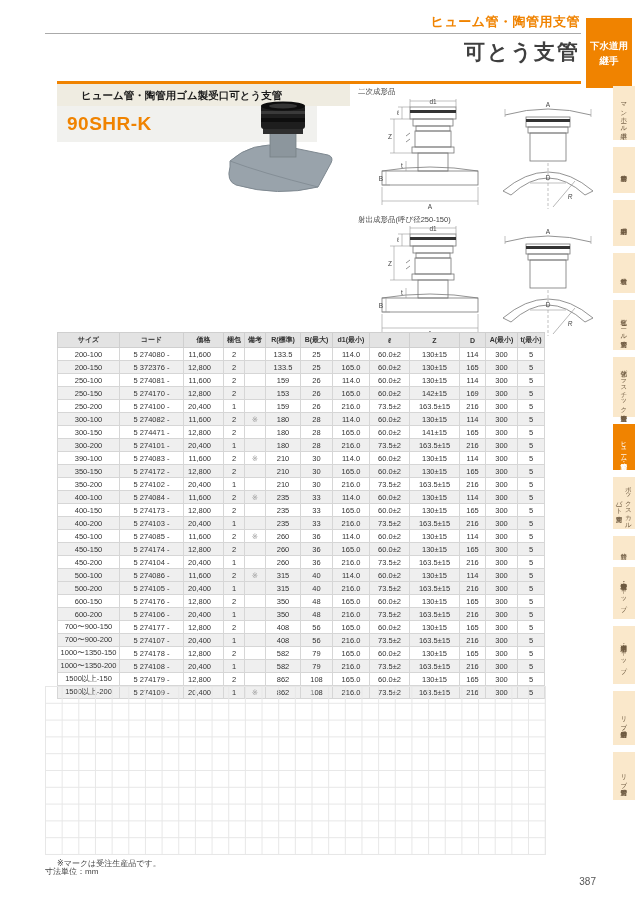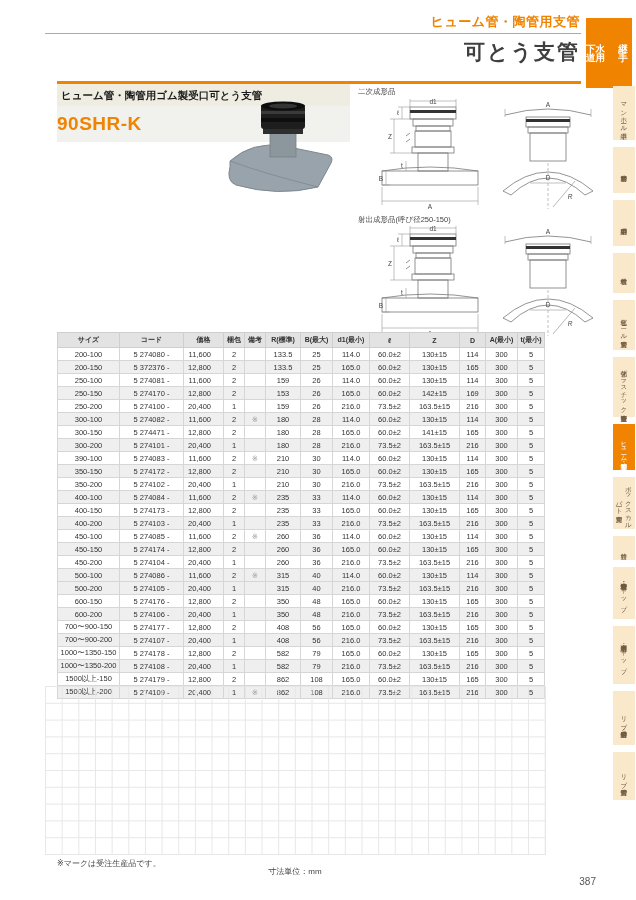--- a/index.html
+++ b/index.html
@@ -6,37 +6,37 @@
   .page{position:relative;width:636px;height:900px;background:#FFFFFF;overflow:hidden;
         font-family:"Liberation Sans","DejaVu Sans",sans-serif;color:#333;}
 
   
   .cat-title{position:absolute;top:13px;left:45px;width:535px;text-align:right;
              font-size:13px;font-weight:bold;color:#F08300;letter-spacing:.5px;}
   .head-rule{position:absolute;top:33px;left:45px;width:536px;height:1px;background:#AAAAAA;}
   .page-title{position:absolute;top:38px;left:45px;width:535px;text-align:right;
               font-size:21px;font-weight:bold;color:#3F3F3F;letter-spacing:2px;}
   .corner-tab{position:absolute;top:18px;right:4px;width:46px;height:70px;background:#F08300;
-              display:flex;flex-direction:row;align-items:center;justify-content:center;gap:5px;
+              display:flex;flex-direction:column;align-items:center;justify-content:center;gap:5px;
               color:#fff;font-size:9.5px;font-weight:bold;line-height:1;}
 
   
   .sidebar{position:absolute;top:86px;right:1px;width:22px;display:flex;flex-direction:column;gap:7px;}
   .side-tab{width:22px;background:#FAE8CB;color:#6E5A40;writing-mode:vertical-rl;
             font-size:6.5px;line-height:1.45;display:flex;align-items:center;justify-content:center;
             text-align:center;box-sizing:border-box;padding:3px 1px;}
   .side-tab.active{background:#F08300;color:#FFFFFF;}
 
   
   .orange-rule{position:absolute;top:81px;left:57px;width:524px;height:3px;background:#F08300;}
   .subtitle-bar{position:absolute;top:84px;left:57px;width:293px;height:22px;background:#EFECE1;
-                font-size:10.5px;font-weight:bold;color:#1A1A1A;line-height:22px;padding-left:4px;
+                font-size:10.5px;font-weight:bold;color:#1A1A1A;line-height:22px;padding-left:24px;
                 box-sizing:border-box;}
-  .model-band{position:absolute;top:106px;left:57px;width:293px;height:36px;background:#F1F1EE;
-              font-size:19px;font-weight:bold;color:#F08300;line-height:36px;padding-left:0;
+  .model-band{position:absolute;top:106px;left:57px;width:260px;height:36px;background:#F1F1EE;
+              font-size:19px;font-weight:bold;color:#F08300;line-height:36px;padding-left:10px;
               box-sizing:border-box;letter-spacing:.5px;}
   .product-photo{position:absolute;top:97px;left:222px;width:118px;height:100px;z-index:3;}
 
   
   .diag-caption{position:absolute;left:358px;width:240px;text-align:left;font-size:7.5px;color:#444;}
   .cap1{top:87px;} .cap2{top:215px;}
   .diag-row{position:absolute;left:358px;width:242px;display:flex;gap:7px;align-items:flex-start;}
   .row1{top:97px;} .row2{top:224px;}
   .diag-row svg{display:block;}
 
@@ -53,21 +53,21 @@
 
   
   .graph-grid{position:absolute;top:686px;left:45px;width:500px;height:168px;
               background-image:linear-gradient(to right,#E7E7E7 1px,transparent 1px),
                                linear-gradient(to bottom,#E7E7E7 1px,transparent 1px);
               background-size:16.67px 16.8px;
               border-right:1px solid #E7E7E7;border-bottom:1px solid #E7E7E7;}
 
   
   .footnote{position:absolute;top:858px;left:57px;font-size:8px;color:#444;}
-  .unit-note{position:absolute;top:866px;left:45px;width:500px;text-align:center;font-size:8px;color:#444;}
+  .unit-note{position:absolute;top:866px;left:45px;width:500px;text-align:left;font-size:8px;color:#444;}
   .page-number{position:absolute;top:876px;right:40px;font-size:10px;color:#555;}
 </style>
 </head>
 <body>
 
 <div class="page">
 
   <div class="cat-title">ヒューム管・陶管用支管</div>
   <div class="head-rule"></div>
   <div class="page-title">可とう支管</div>

